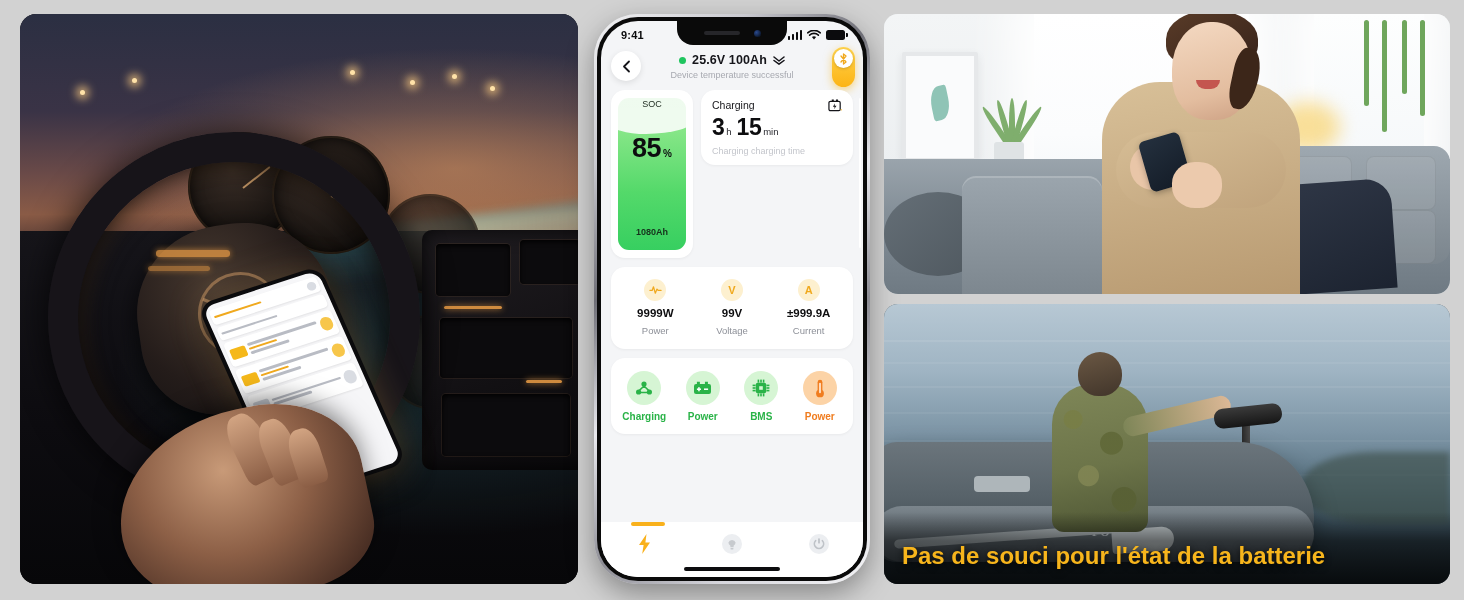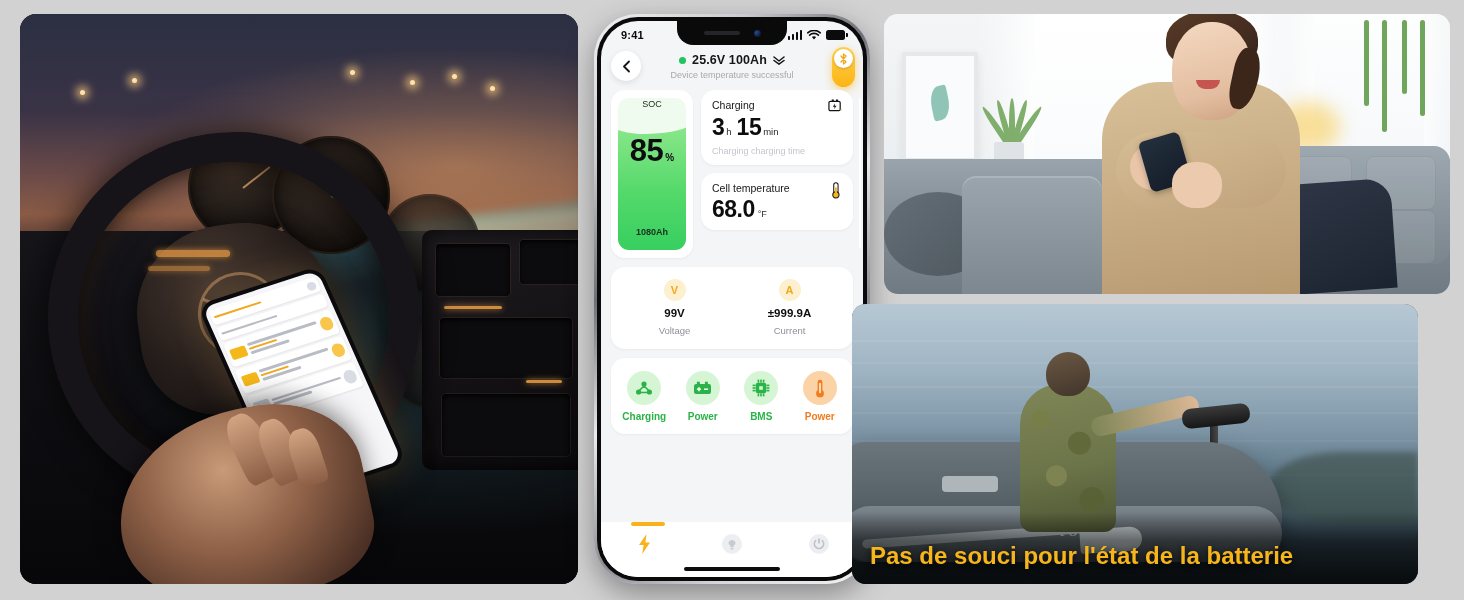--- a/index.html
+++ b/index.html
@@ -207,21 +207,21 @@
   .soc-fill {
     position:absolute; left:0; bottom:0; width:100%; height:80%;
     background:linear-gradient(180deg,#8ee88c 0%, #54d96a 55%, #37cf60 100%);
   }
   .soc-wave {
     position:absolute; left:-12%; top:-13px; width:124%; height:26px;
     background:#effbef; border-radius:0 0 60% 45%;
   }
   .soc-label { position:relative; z-index:3; font-size:9px; color:#1d2a1f; margin-top:1px; font-weight:400; }
   .soc-big { position:relative; z-index:3; margin-top:26px; display:flex; align-items:baseline; gap:2px; }
-  .soc-num { font-size:31px; font-weight:700; color:#0d0d0f; line-height:1; letter-spacing:-.5px; }
+  .soc-num { font-size:27px; font-weight:700; color:#0d0d0f; line-height:1; letter-spacing:-.5px; }
   .soc-pct { font-size:10px; font-weight:700; color:#0d0d0f; }
   .soc-ah { position:relative; z-index:3; margin-top:auto; margin-bottom:13px;
     font-size:9px; font-weight:700; color:#16301c; }
 
   .right-cards { flex:1; display:flex; flex-direction:column; gap:8px; }
   .info-card { background:#fff; border-radius:14px; padding:9px 11px;
     box-shadow:0 1px 3px rgba(0,0,0,.05); position:relative; }
   .ic-title { font-size:10.5px; color:#16161a; font-weight:400; }
   .ic-icon { position:absolute; right:10px; top:8px; }
   .ic-time { margin-top:5px; display:flex; align-items:baseline; gap:2px; }
@@ -264,21 +264,21 @@
   .tab { flex:1; display:flex; align-items:center; justify-content:center; }
   .homebar { height:16px; display:flex; align-items:center; justify-content:center; background:#fff; }
   .homebar i { display:block; width:96px; height:4px; border-radius:3px; background:#0c0c0e; }
 
   
   .panel-tr {
     position:absolute; left:884px; top:14px; width:566px; height:280px;
     border-radius:14px; overflow:hidden; background:#dfe3e6;
   }
   .panel-br {
-    position:absolute; left:852px; top:304px; width:566px; height:280px;
+    position:absolute; left:884px; top:304px; width:566px; height:280px;
     border-radius:14px; overflow:hidden; background:#46535c;
   }
 
   
   .lr-wall { position:absolute; inset:0;
     background:linear-gradient(180deg,#f3f5f6 0%, #eceff1 55%, #e3e7ea 100%); }
   .lr-window { position:absolute; left:150px; top:0; width:215px; height:200px;
     background:linear-gradient(180deg,#ffffff 0%,#fbfcfd 60%,#f2f5f7 100%);
     box-shadow:0 0 44px 26px rgba(255,255,255,.95); }
   .lr-window2 { position:absolute; left:430px; top:0; width:110px; height:185px;
@@ -572,38 +572,33 @@
                   </span>
                   <div class="ic-time">
                     <span class="ic-n">3</span>
                     <span class="ic-u">h</span>
                     <span class="ic-n" style="margin-left:3px">15</span>
                     <span class="ic-u">min</span>
                   </div>
                   <div class="ic-note">Charging charging time</div>
                 </div>
 
-                <div class="info-card">
-                  <div class="ic-title">Cell temperature</div>
-                  <span class="ic-icon" style="top:9px;right:12px">
-                    <svg width="10" height="17" viewBox="0 0 10 18">
-                      <rect x="2.6" y="0.8" width="4.6" height="11.5" rx="2.3" stroke="#15151a" stroke-width="1.1" fill="#fff"></rect>
-                      <circle cx="4.9" cy="13.6" r="3.3" stroke="#15151a" stroke-width="1.1" fill="#f7b51c"></circle>
-                      <rect x="3.9" y="5.5" width="2" height="7" rx="1" fill="#f7b51c"></rect>
-                    </svg>
-                  </span>
-                  <div class="ic-temp">
-                    <span class="ic-tn">68.0</span>
-                    <span class="ic-tu">°F</span>
-                  </div>
-                </div>
               </div>
             </div>
 
             <div class="metrics">
+              <div class="metric">
+                <span class="m-ico">
+                  <svg width="13" height="10" viewBox="0 0 14 10">
+                    <path d="M1 5.5 L3.4 5.5 L4.8 1.5 L6.8 8.5 L8.6 4 L10 5.5 L13 5.5" stroke="#f0a91e" stroke-width="1.3" fill="none" stroke-linecap="round" stroke-linejoin="round"></path>
+                  </svg>
+                </span>
+                <span class="m-val">9999W</span>
+                <span class="m-lab">Power</span>
+              </div>
               <div class="metric">
                 <span class="m-ico">V</span>
                 <span class="m-val">99V</span>
                 <span class="m-lab">Voltage</span>
               </div>
               <div class="metric">
                 <span class="m-ico">A</span>
                 <span class="m-val">±999.9A</span>
                 <span class="m-lab">Current</span>
               </div>

